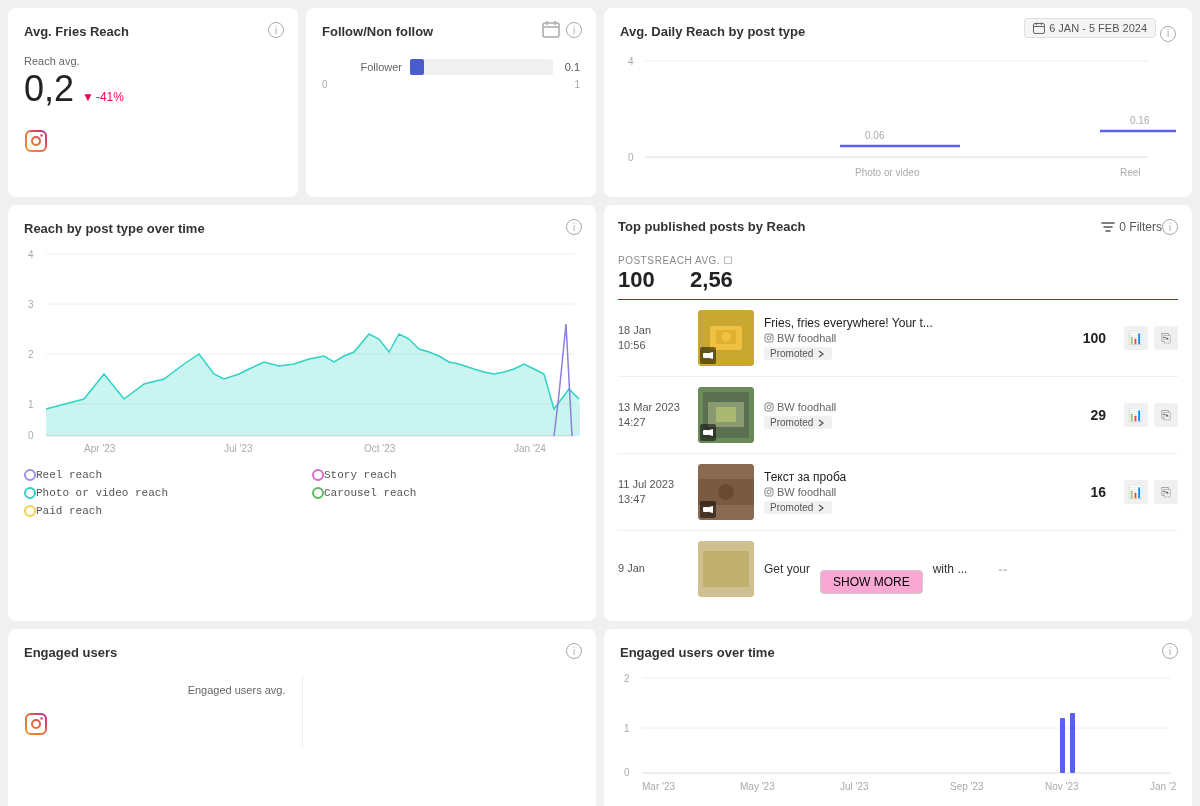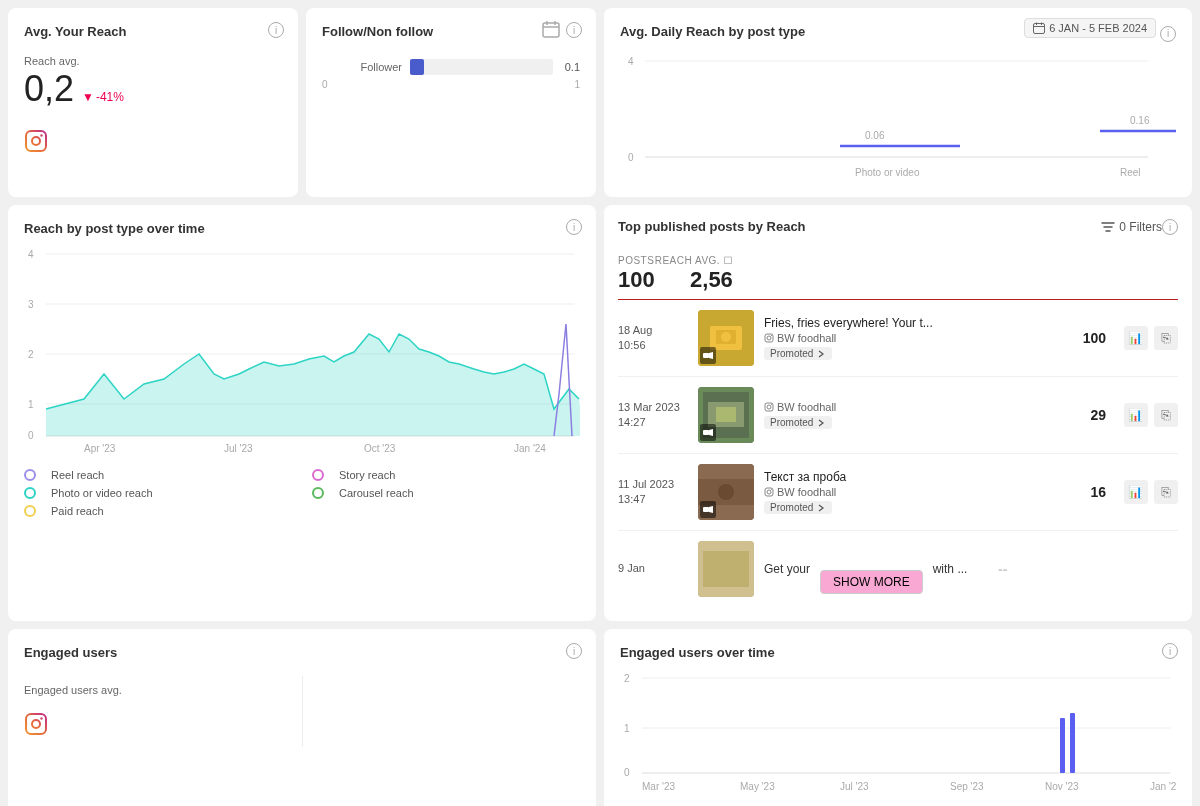--- a/index.html
+++ b/index.html
@@ -129,23 +129,24 @@
     }
     .legend {
       display: grid;
       grid-template-columns: 1fr 1fr;
       gap: 6px 20px;
       margin-top: 12px;
     }
     .legend-item {
       display: flex;
       align-items: flex-end;
-      gap: 15px;
+      gap: 0;
       font-size: 11px;
       color: #555;
+      font-family: Liberation Mono, monospace;
     }
     .legend-dot {
       width: 12px;
       height: 12px;
       border-radius: 50%;
       border: 2px solid;
       background: transparent;
     }
     .posts-header {
       display: flex;
@@ -269,20 +270,21 @@
       cursor: pointer;
       white-space: nowrap;
       margin-top: 26px;
     }
     .engaged-metric {
       padding: 8px 0;
     }
     .engaged-label {
       font-size: 11px;
       color: #666;
+      text-align: right;
     }
     .engaged-value {
       font-size: 28px;
       font-weight: 300;
       color: #222;
       margin-top: 4px;
     }
     
     svg text { font-family: -apple-system, BlinkMacSystemFont, sans-serif; }
     .grid-line { stroke: #eee; stroke-width: 1; }
@@ -290,21 +292,21 @@
     .chart-label { fill: #aaa; font-size: 10px; }
   </style>
 </head>
 <body>
 
 <div class="dashboard">
 
   <div style="grid-column:1; grid-row:1; display:grid; grid-template-columns: 1fr 1fr; gap:8px;">
 
     <div class="card avg-reach-card">
-      <span class="card-title">Avg. Your Reach</span>
+      <span class="card-title">Avg. Fries Reach</span>
       <div class="info-icon">i</div>
       <div class="reach-avg-label">Reach avg.</div>
       <div style="display:flex; align-items:baseline; margin-top:2px;">
         <span class="reach-value">0,2</span>
         <span class="reach-change">
           <span>▼</span>
           <span>-41%</span>
         </span>
       </div>
       <div class="ig-icon">
@@ -460,21 +462,21 @@
         <div class="big-val">100</div>
       </div>
       <div class="meta-col" style="text-align:right;">
         <label>REACH AVG. ☐</label>
         <div class="big-val">2,56</div>
       </div>
     </div>
 
     <div class="post-row">
       <div class="post-date">
-        <div>18 Aug</div>
+        <div>18 Jan</div>
         <div>10:56</div>
       </div>
       <div class="post-thumb" style="background:#c8a830;">
         <svg width="56" height="56">
           <rect width="56" height="56" fill="#c8a830"></rect>
           <rect x="12" y="16" width="32" height="24" rx="2" fill="#f0c040"></rect>
           <rect x="18" y="20" width="20" height="14" rx="1" fill="#e0b030"></rect>
           <circle cx="28" cy="27" r="5" fill="#f0c040"></circle>
         </svg>
         <div style="position:absolute; bottom:2px; left:2px; background:rgba(0,0,0,0.5); border-radius:2px; padding:1px 3px;">

